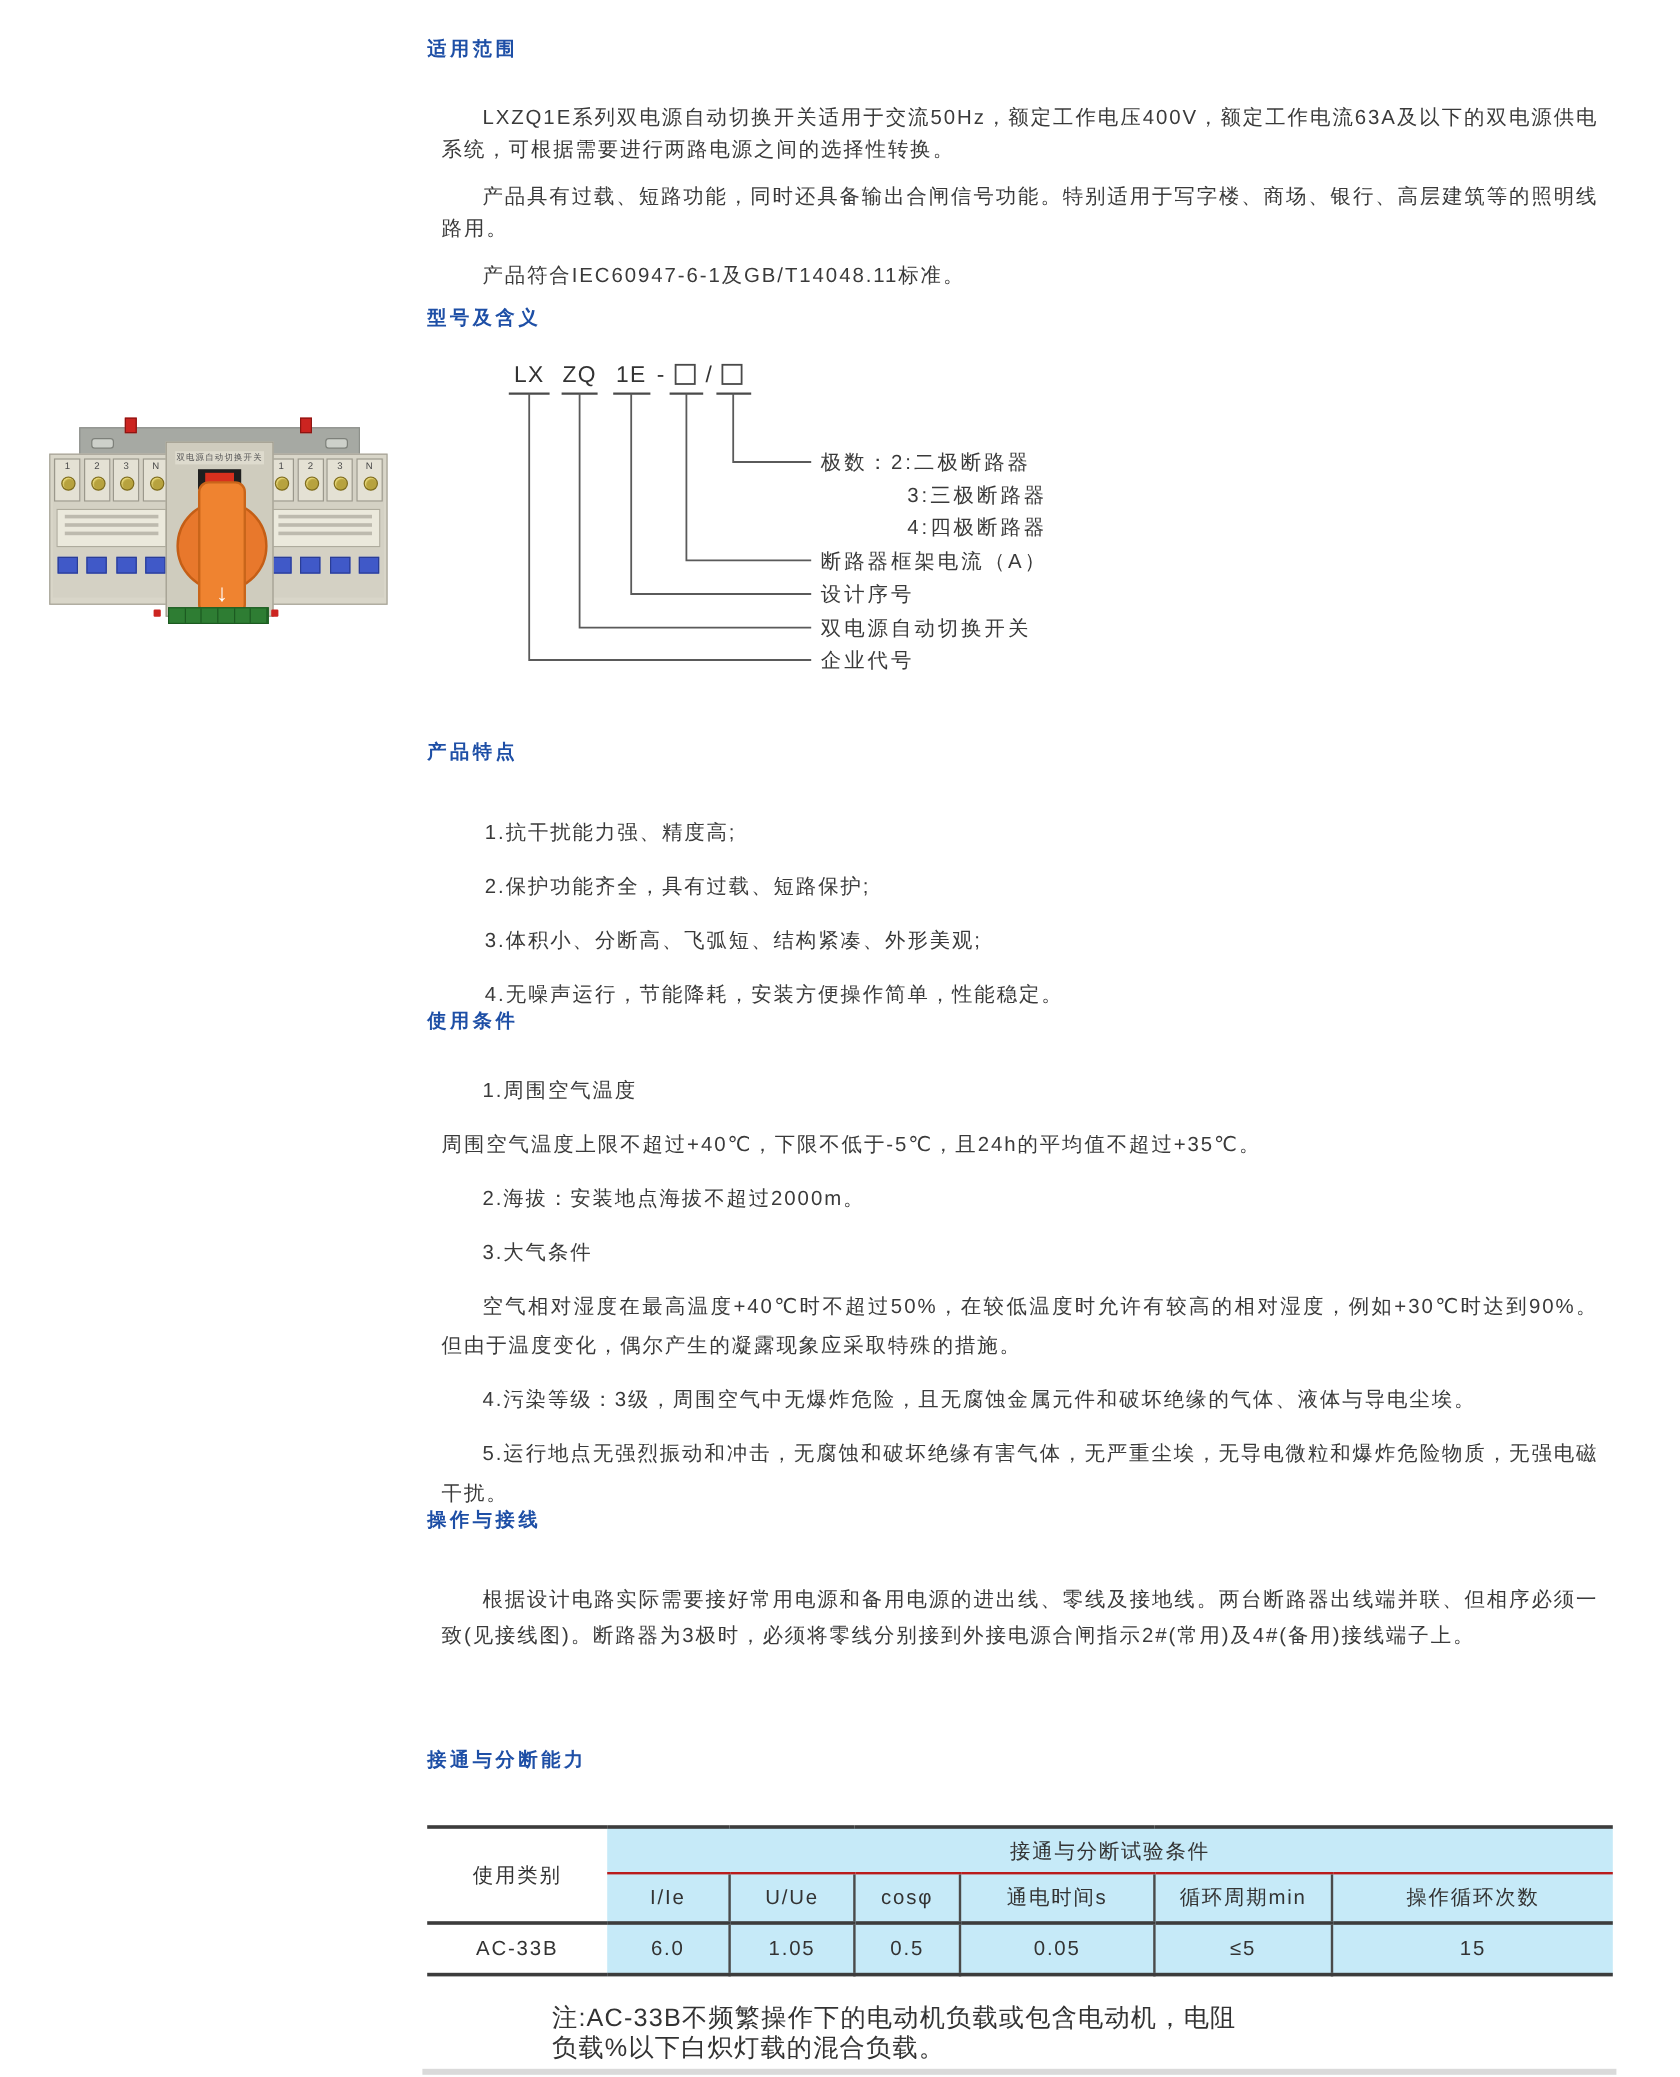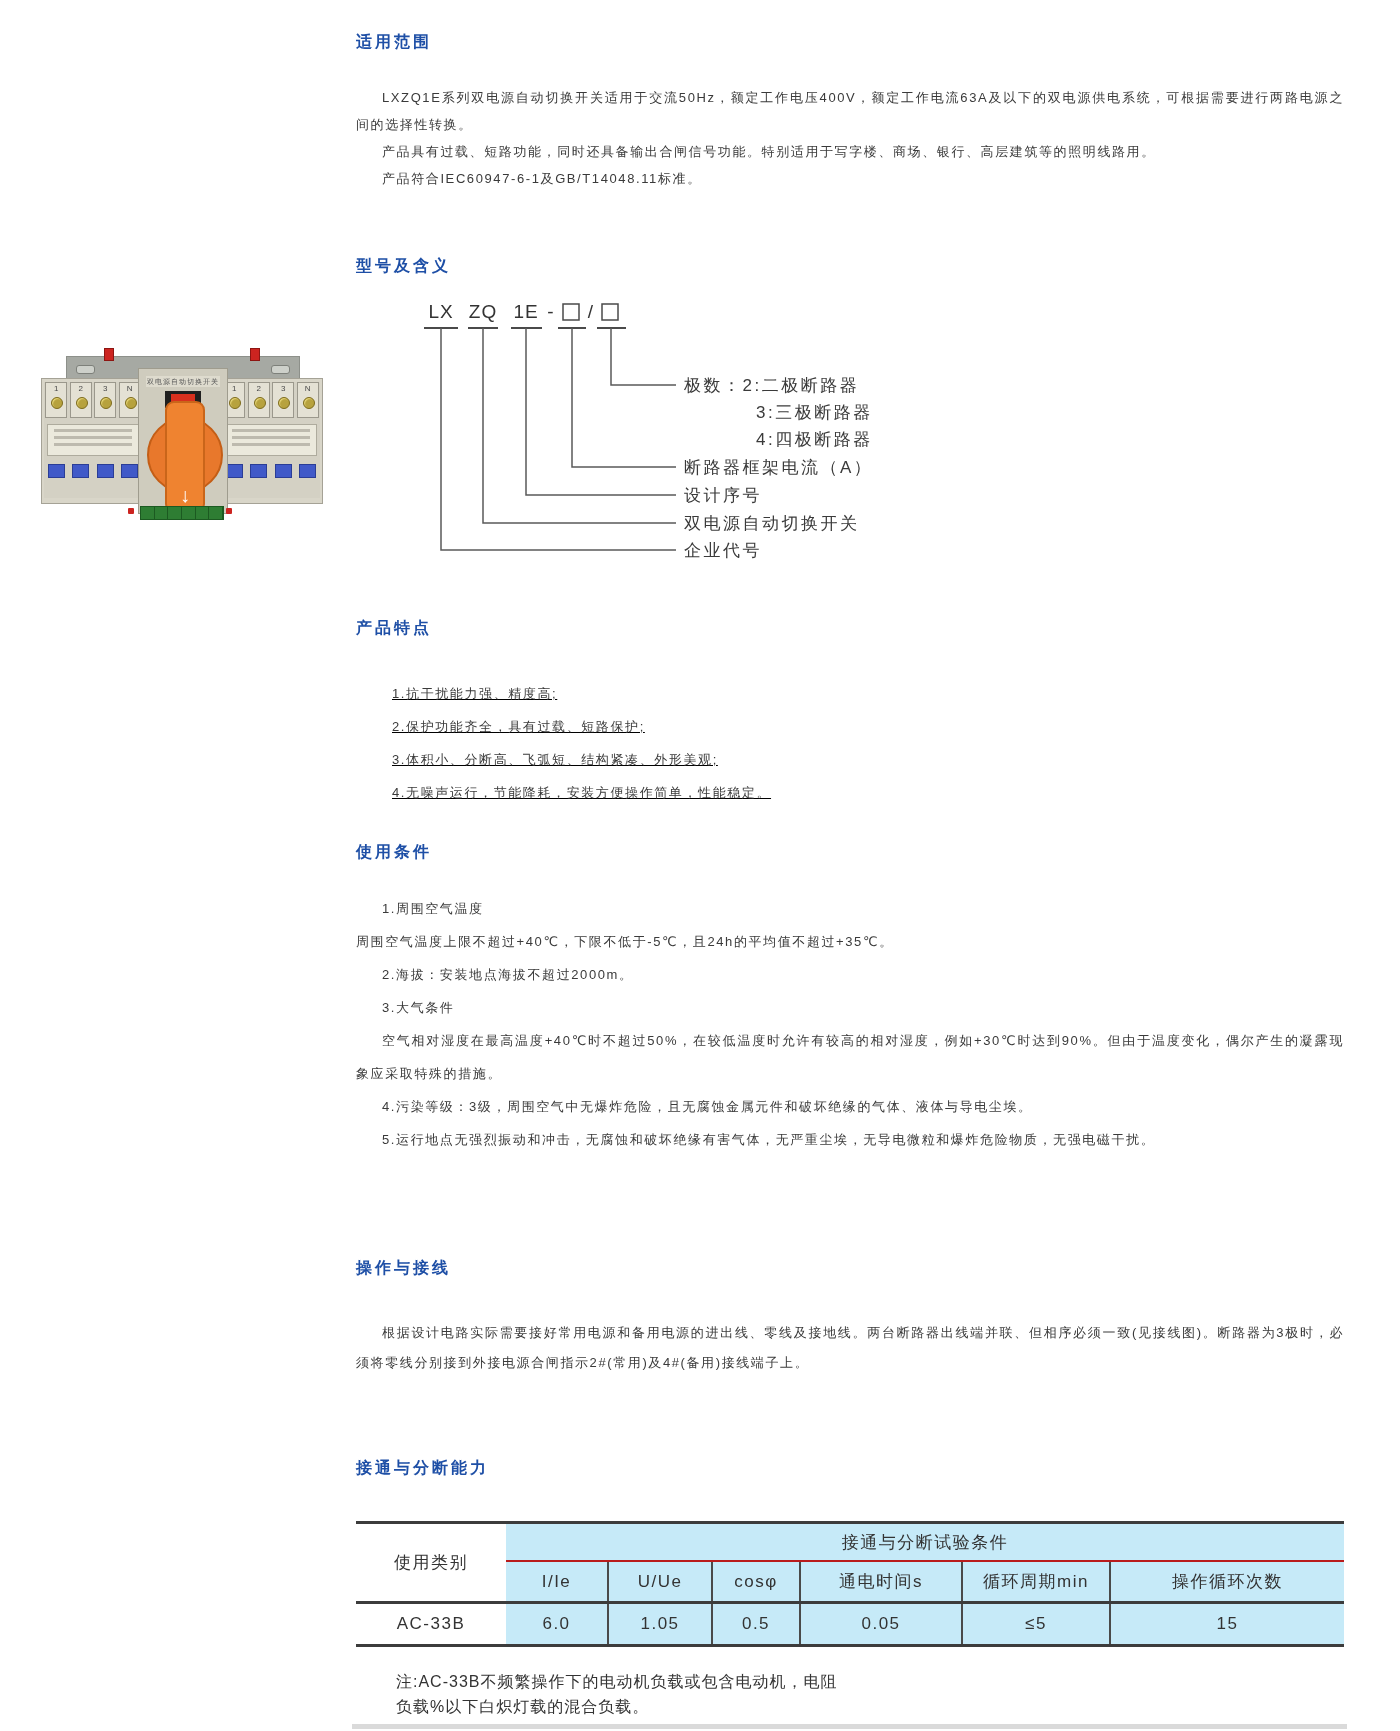--- a/index.html
+++ b/index.html
@@ -8,36 +8,36 @@
     font-family:"Liberation Sans","DejaVu Sans",sans-serif;
     -webkit-font-smoothing:antialiased;
   }
   .content{position:absolute;left:356px;top:0;width:988px;}
   .sec{position:absolute;left:0;width:988px;}
   .sec h2{
     margin:0;font-size:16px;font-weight:bold;color:#1e4fa6;
     letter-spacing:3px;line-height:32px;
   }
   .body{
-    margin:0;font-size:13px;color:#3a3a3a;letter-spacing:1.6px;
+    margin:12px;font-size:17px;color:#3a3a3a;letter-spacing:1.6px;
     text-align:justify;
   }
   .ind{text-indent:2em;}
   
   .sec-scope{top:26px;}
   .sec-scope .ptxt{margin-top:26px;}
   .sec-scope .body{line-height:27px;}
   
   .sec-model{top:250px;}
   .model-svg{display:block;margin:12px 0 0 28px;}
   .model-svg text{font-size:17px;fill:#3a3a3a;letter-spacing:2.5px;font-family:"Liberation Sans","DejaVu Sans",sans-serif;}
   .model-svg .code{font-size:19px;fill:#333;letter-spacing:1px;}
   
   .sec-features{top:612px;}
-  .sec-features .list{margin-top:33px;padding-left:36px;text-decoration:underline;}
+  .sec-features .list{margin-top:33px;padding-left:36px;}
   .sec-features .body{line-height:33px;}
   
   .sec-conditions{top:836px;}
   .sec-conditions .list{margin-top:24px;}
   .sec-conditions .body{line-height:33px;}
   
   .sec-wiring{top:1252px;}
   .sec-wiring .ptxt{margin-top:34px;}
   .sec-wiring .body{line-height:30px;}
   
@@ -47,21 +47,21 @@
   .cap-table td{
     text-align:center;vertical-align:middle;font-size:17px;color:#333;
     letter-spacing:1.5px;padding:0;
   }
   .cap-table .blue{background:#c6eaf8;}
   .cap-table .group-row td{height:36px;}
   .cap-table .sub-row td{height:39px;border-top:2px solid #b91c1c;}
   .cap-table .sub-row td + td{border-left:2px solid #4a4a4a;}
   .cap-table .data-row td{height:40px;border-top:3px solid #3c3c3c;}
   .cap-table .data-row td.blue + td.blue{border-left:2px solid #4a4a4a;}
-  .note{margin:22px 0 0 40px;font-size:16px;color:#333;letter-spacing:1px;line-height:25px;}
+  .note{margin:22px 0 0 104px;font-size:21px;color:#333;letter-spacing:1px;line-height:25px;}
   .note p{margin:0;}
   .scan-edge{position:absolute;left:352px;top:1724px;width:995px;height:5px;background:#dadada;}
 
   
   .device{position:absolute;left:36px;top:300px;width:292px;height:218px;}
   .dv-plate{position:absolute;left:30px;top:56px;width:232px;height:26px;background:#a6a9a3;border:1px solid #8d908a;}
   .dv-slot{position:absolute;top:8px;width:17px;height:7px;background:#cdd0ca;border:1px solid #7d807a;border-radius:3px;}
   .dv-slot.l{left:9px;} .dv-slot.r{right:9px;}
   .dv-body{position:absolute;left:5px;top:78px;width:280px;height:124px;background:#d9d6c9;border:1px solid #a5a296;}
   .dv-bank{position:absolute;top:3px;width:98px;height:116px;background:#d4d1c4;}

